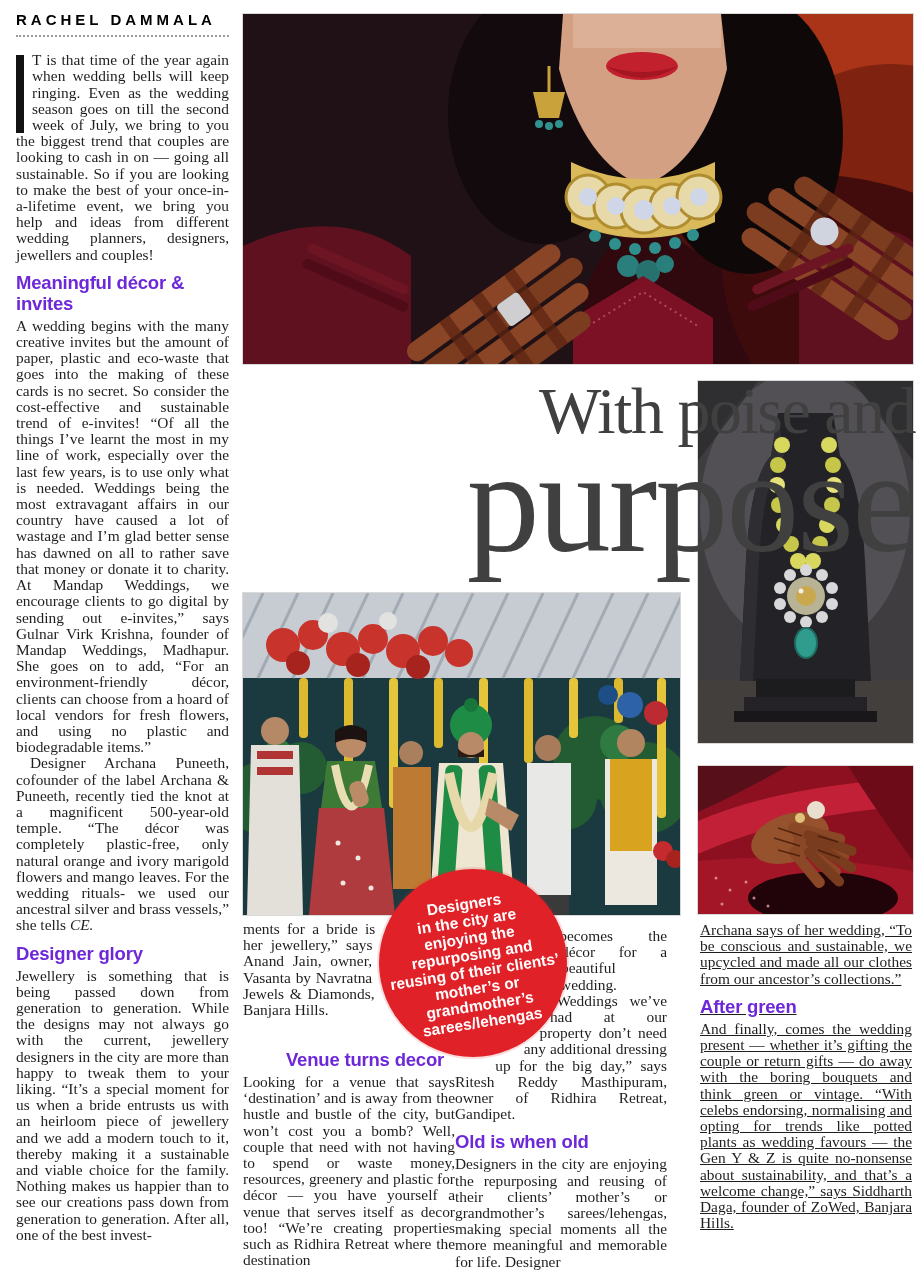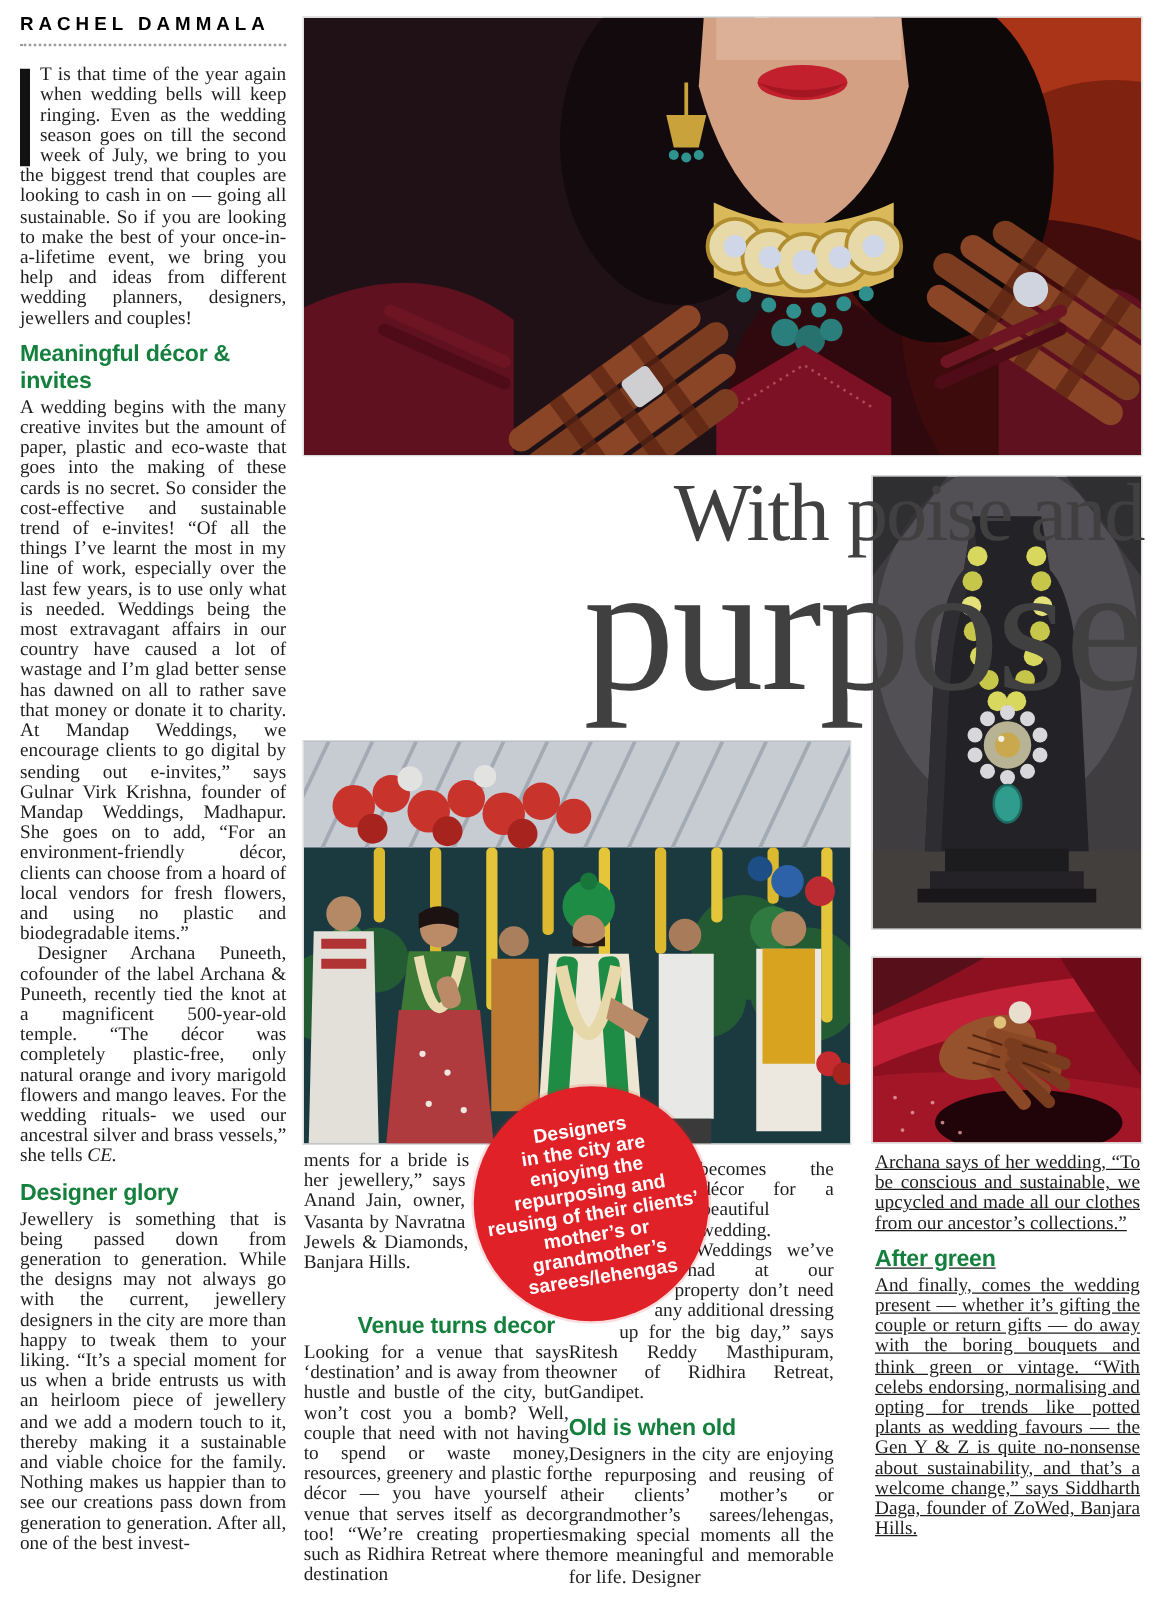--- a/index.html
+++ b/index.html
@@ -5,21 +5,21 @@
   html,body{margin:0;padding:0;background:#ffffff;}
   .page{position:relative;width:923px;height:1280px;background:#fff;overflow:hidden;
         font-family:"Liberation Serif", serif;color:#1e1e1e;}
   
   .col{position:absolute;text-align:justify;font-size:15.4px;line-height:16.2px;}
   #col1{left:16px;top:12px;width:213px;z-index:4;}
   .byline{font-family:"Liberation Sans", sans-serif;font-weight:bold;font-size:15px;
           letter-spacing:4px;color:#000000;padding-bottom:7px;
           border-bottom:2px dotted #9a9a9a;margin-bottom:15px;text-align:left;}
   .section-head{font-family:"Liberation Sans", sans-serif;font-weight:bold;font-size:18.5px;
-                letter-spacing:-0.2px;color:#15803d;margin:9px 0 4px;text-align:left;line-height:21px;}
+                letter-spacing:-0.2px;color:#6d28d9;margin:9px 0 4px;text-align:left;line-height:21px;}
   p{margin:0;}
   p.indent{text-indent:14px;}
   .dropcap{float:left;width:8px;height:78px;background:#121212;margin:3px 8px 0 0;font-size:0;overflow:hidden;}
   .cite{font-style:italic;}
   
   #headline{position:absolute;left:243px;top:378px;width:672px;z-index:2;color:#404040;text-align:right;}
   .hl1{font-size:66px;line-height:66px;letter-spacing:-1.5px;}
   .hl2{font-size:146px;line-height:108px;letter-spacing:-2px;margin-top:4px;}
   
   .photo{position:absolute;overflow:hidden;outline:1px solid #d9d9d9;z-index:1;}

